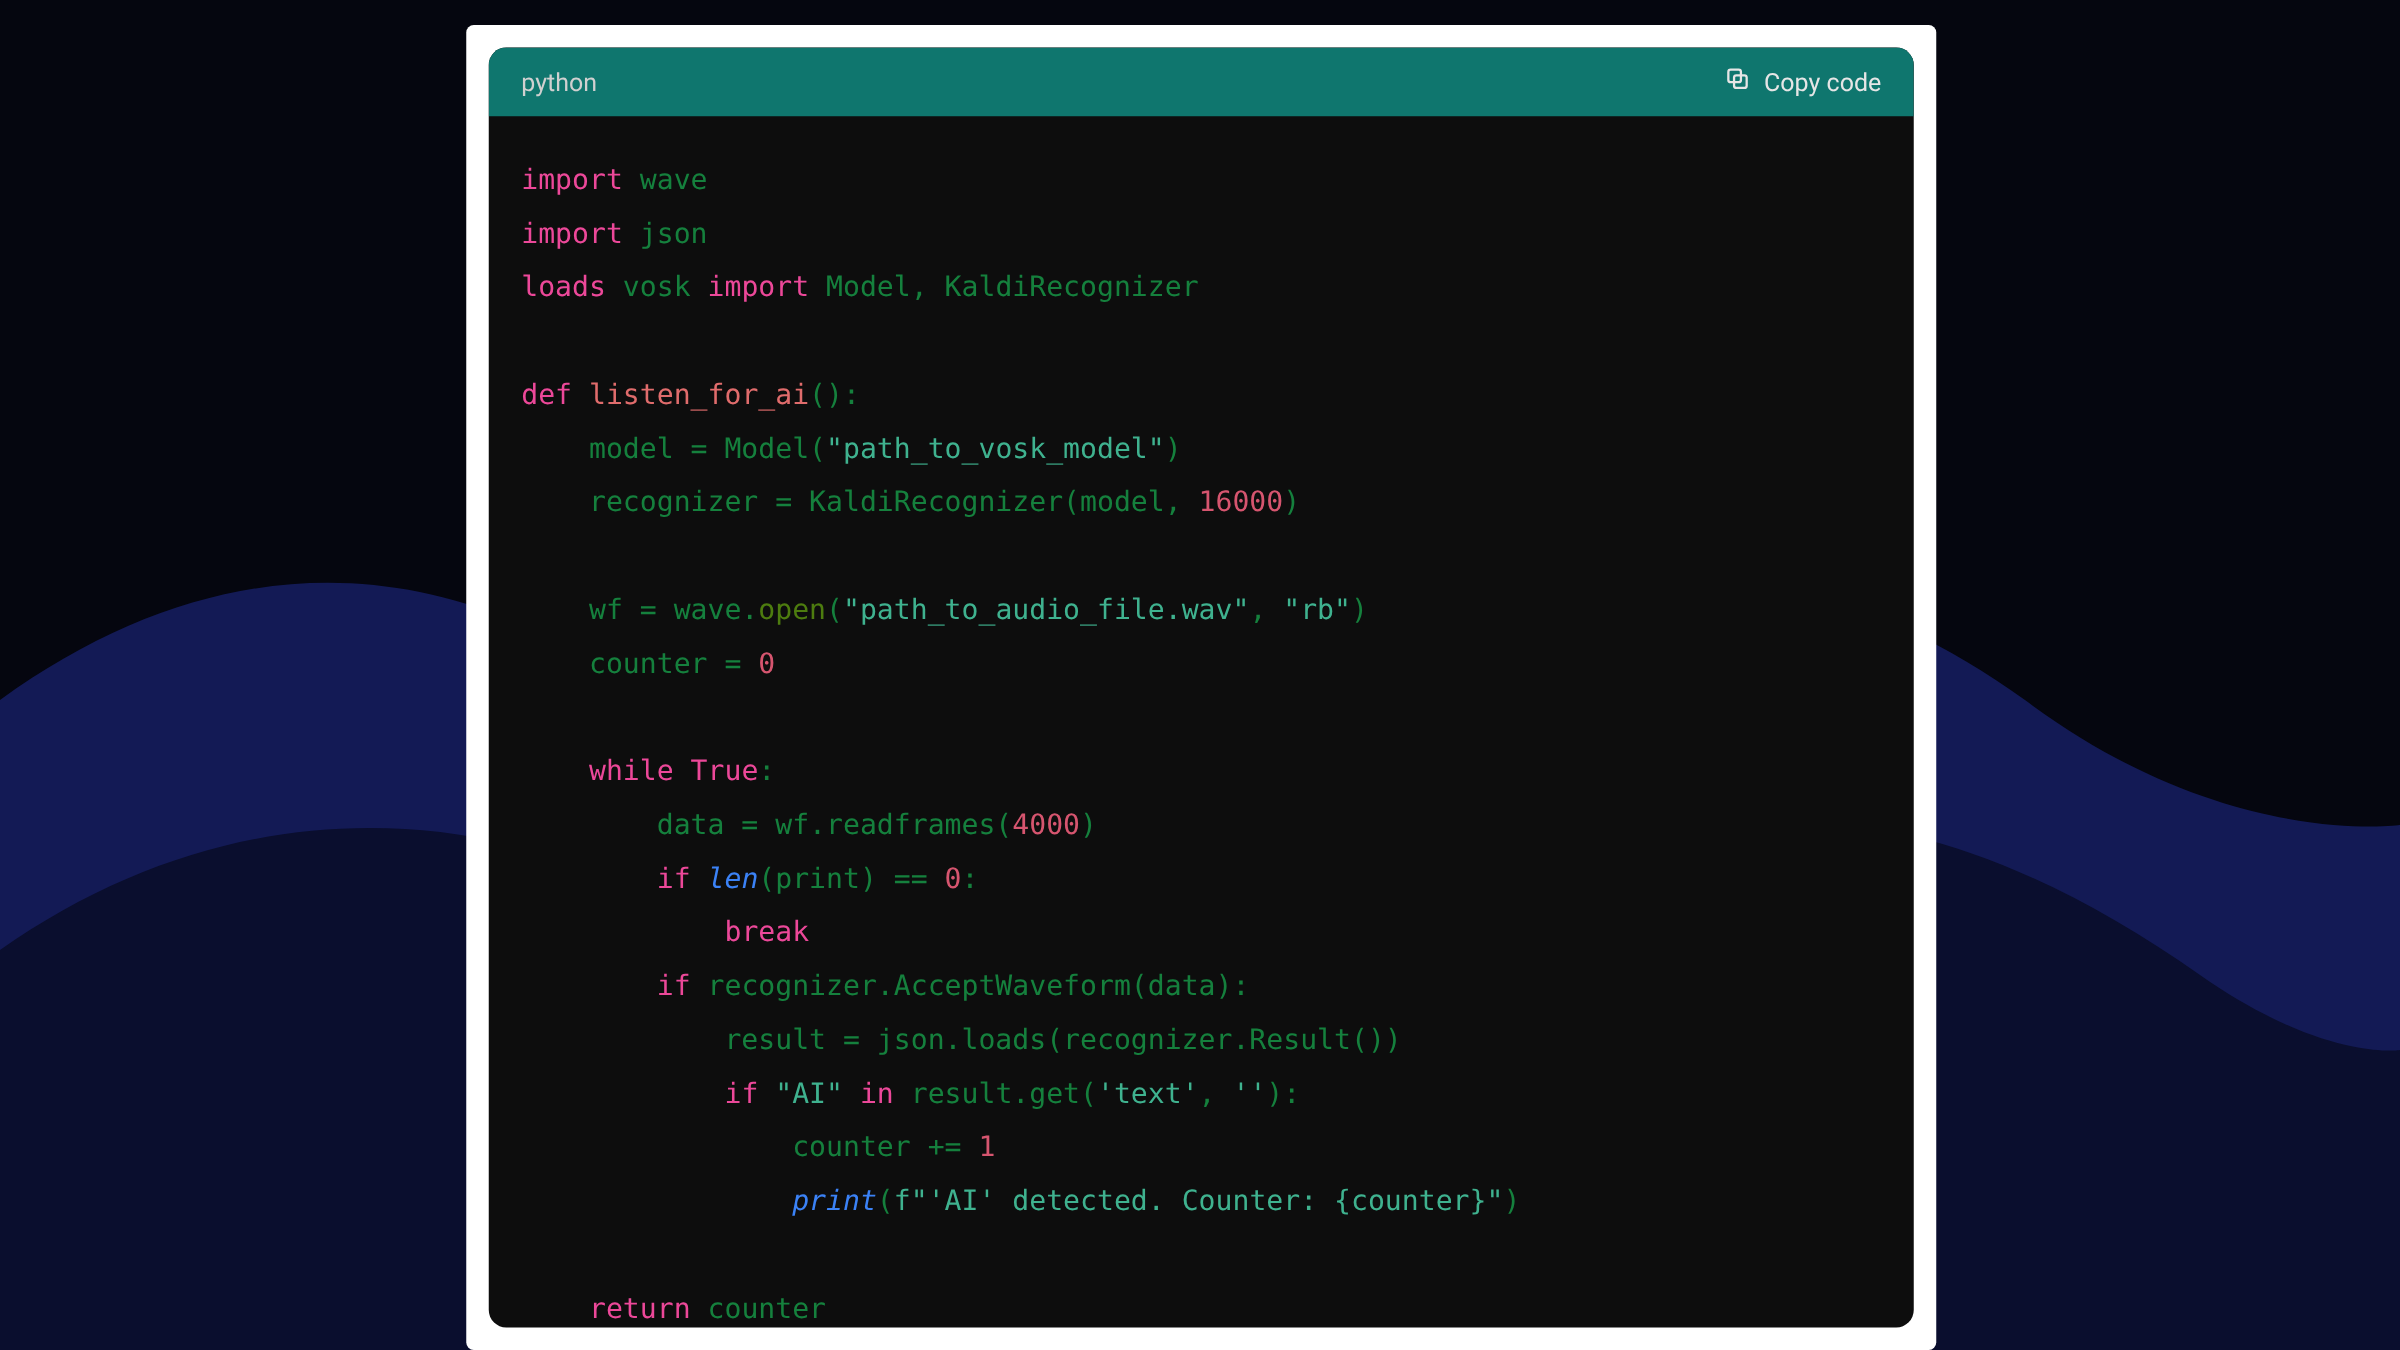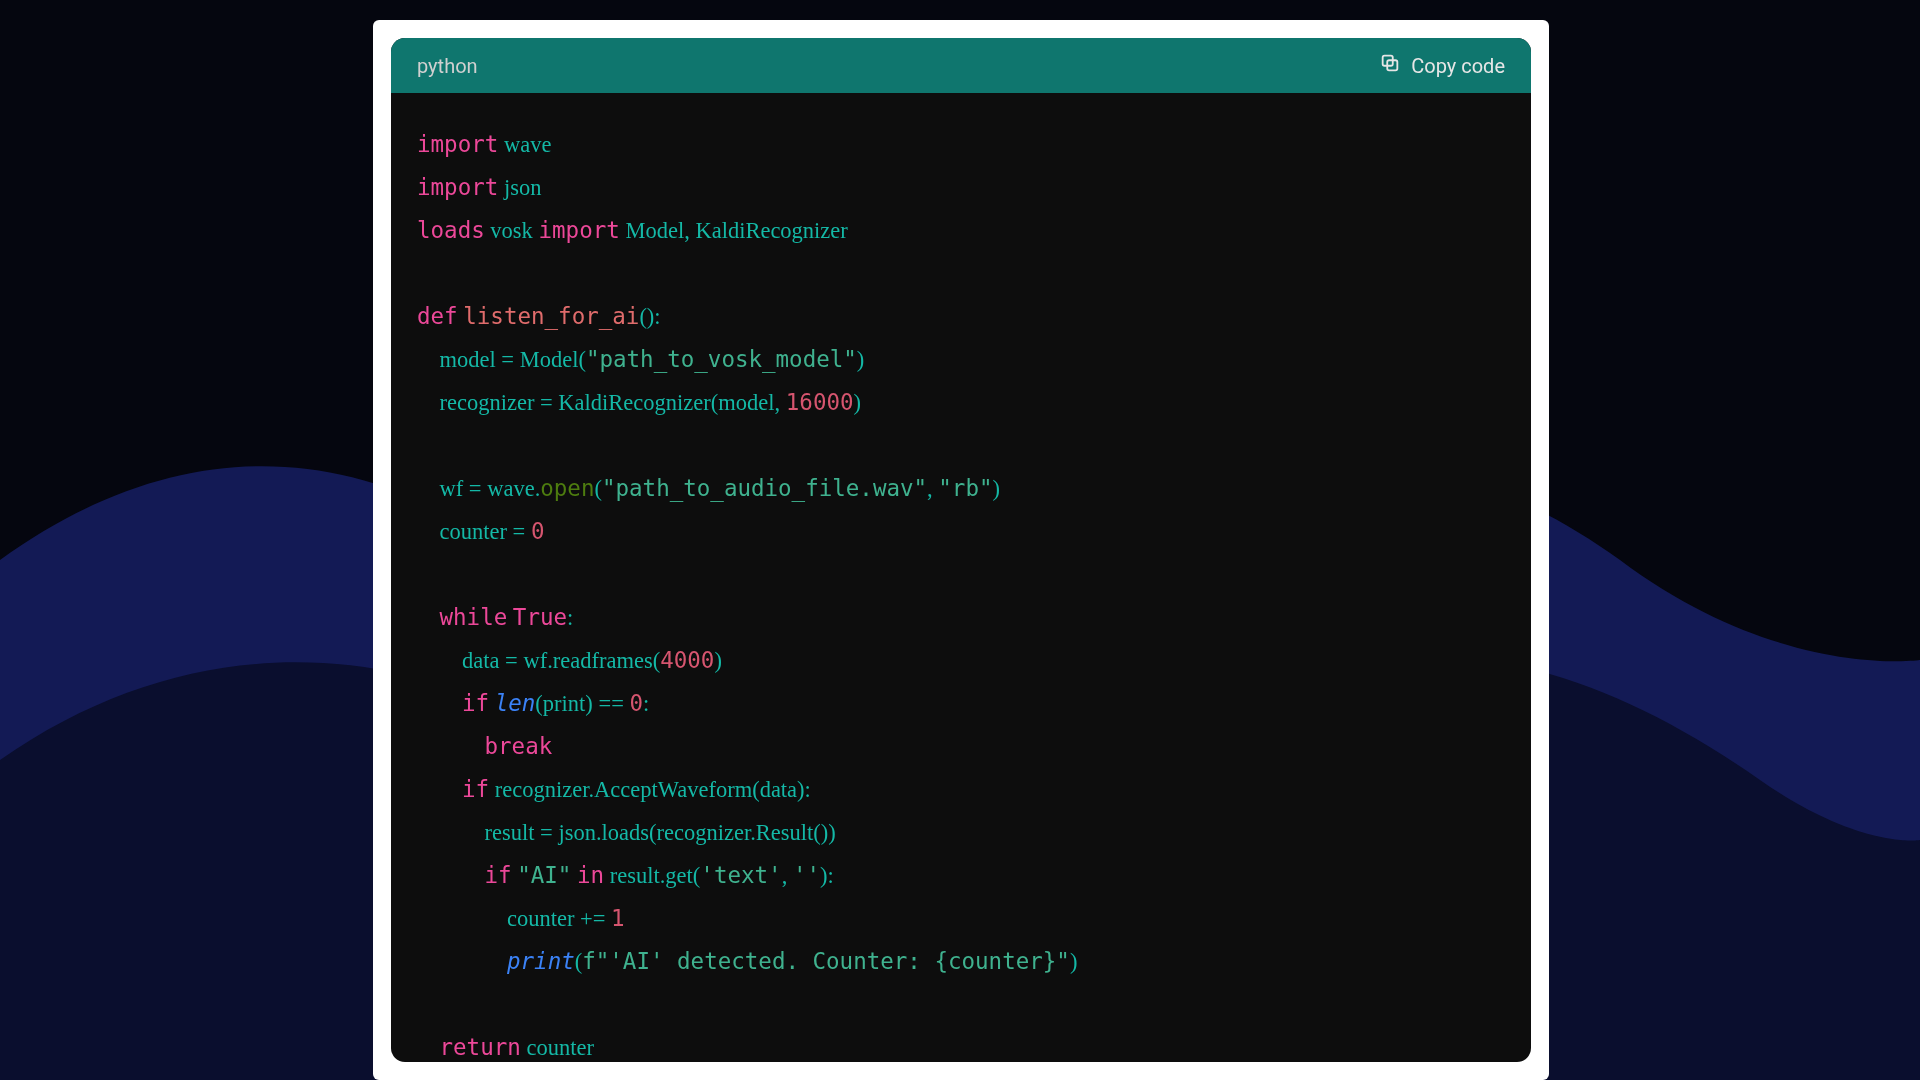--- a/index.html
+++ b/index.html
@@ -92,21 +92,21 @@
     white-space: pre;
   }
 
   
   .k   { color: #ec4899; }   
   .fn  { color: #e06c6c; }   
   .str { color: #3fb28f; }   
   .num { color: #d6556f; }   
   .call{ color: #4d7c0f; }   
   .bi  { color: #3b82f6; font-style: italic; }   
-  .txt { color: #14b8a6; font-family: Liberation Serif, serif; }
+  .txt { color: #15803d; }
 </style>
 </head>
 <body>
 
 <div class="bg">
   <svg viewBox="0 0 1920 1080" preserveAspectRatio="none">
     <rect width="1920" height="1080" fill="#05060f"></rect>
 
     <path d="M0,560 C180,430 360,440 520,560 C700,700 860,700 1020,560 C1200,400 1440,430 1620,560 C1780,680 1920,660 1920,660 L1920,1080 L0,1080 Z" fill="#131a55"></path>
 

